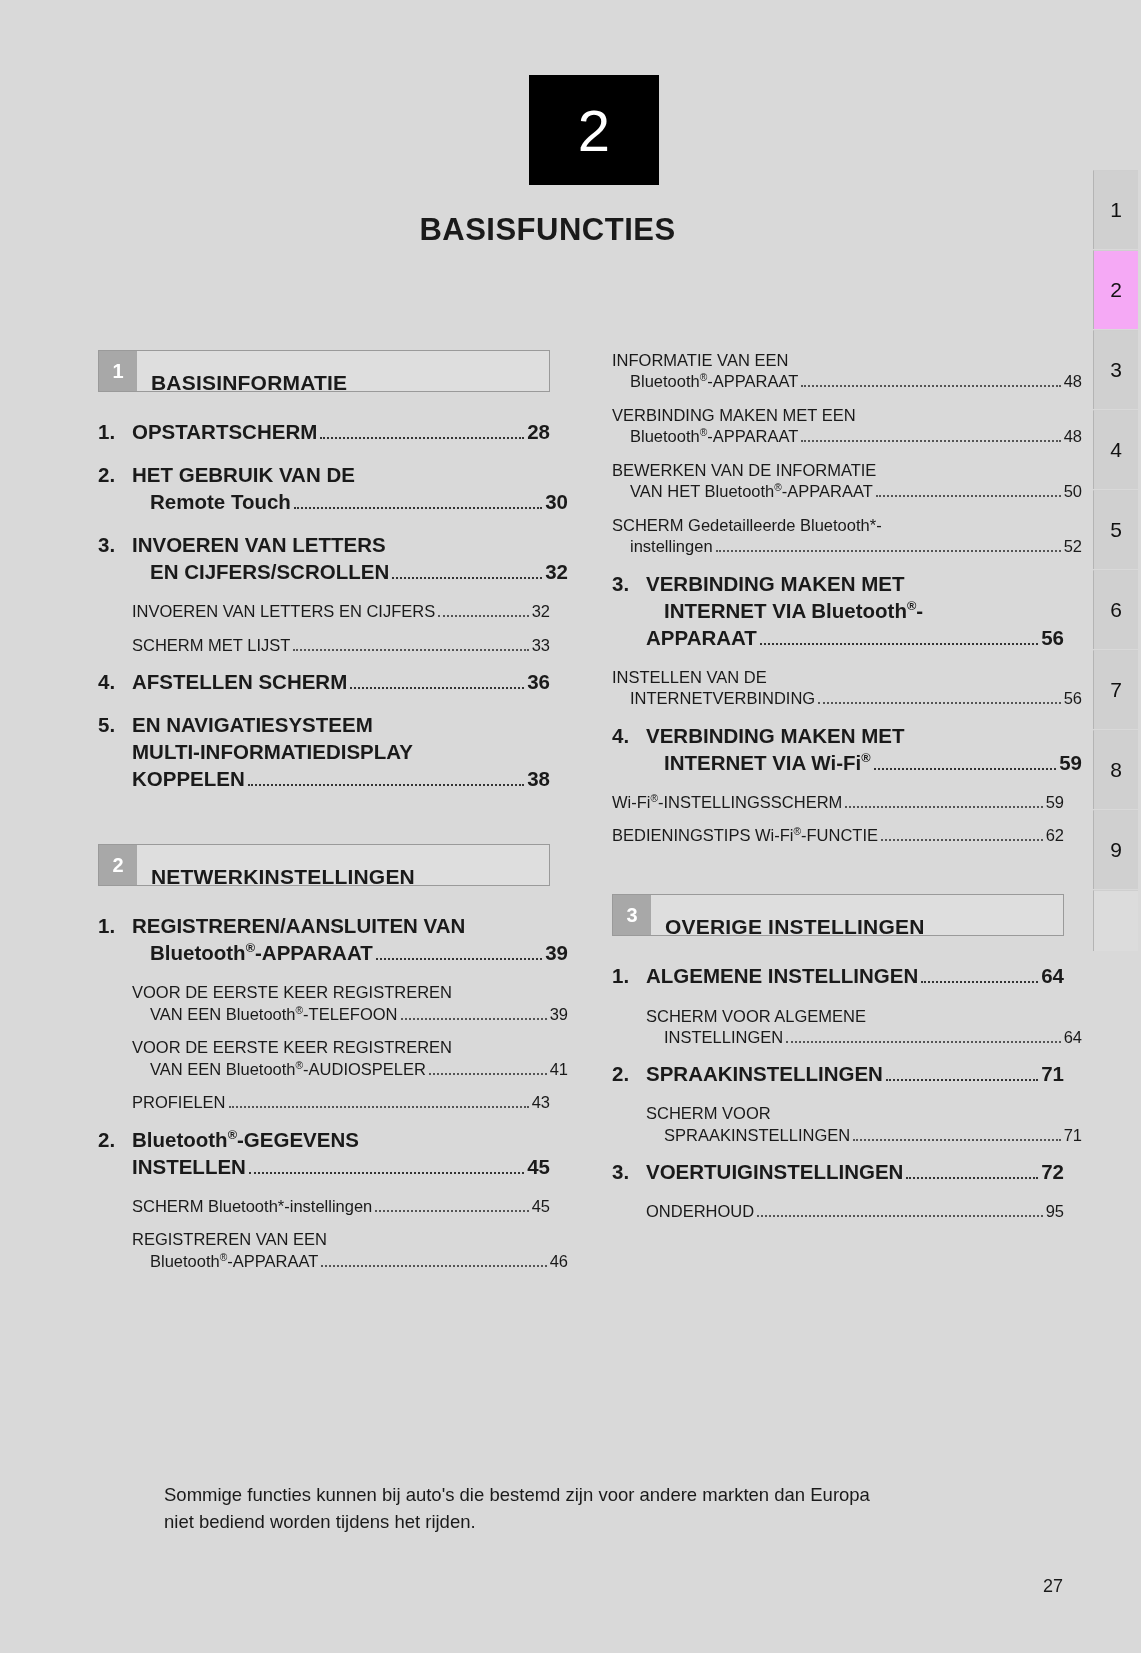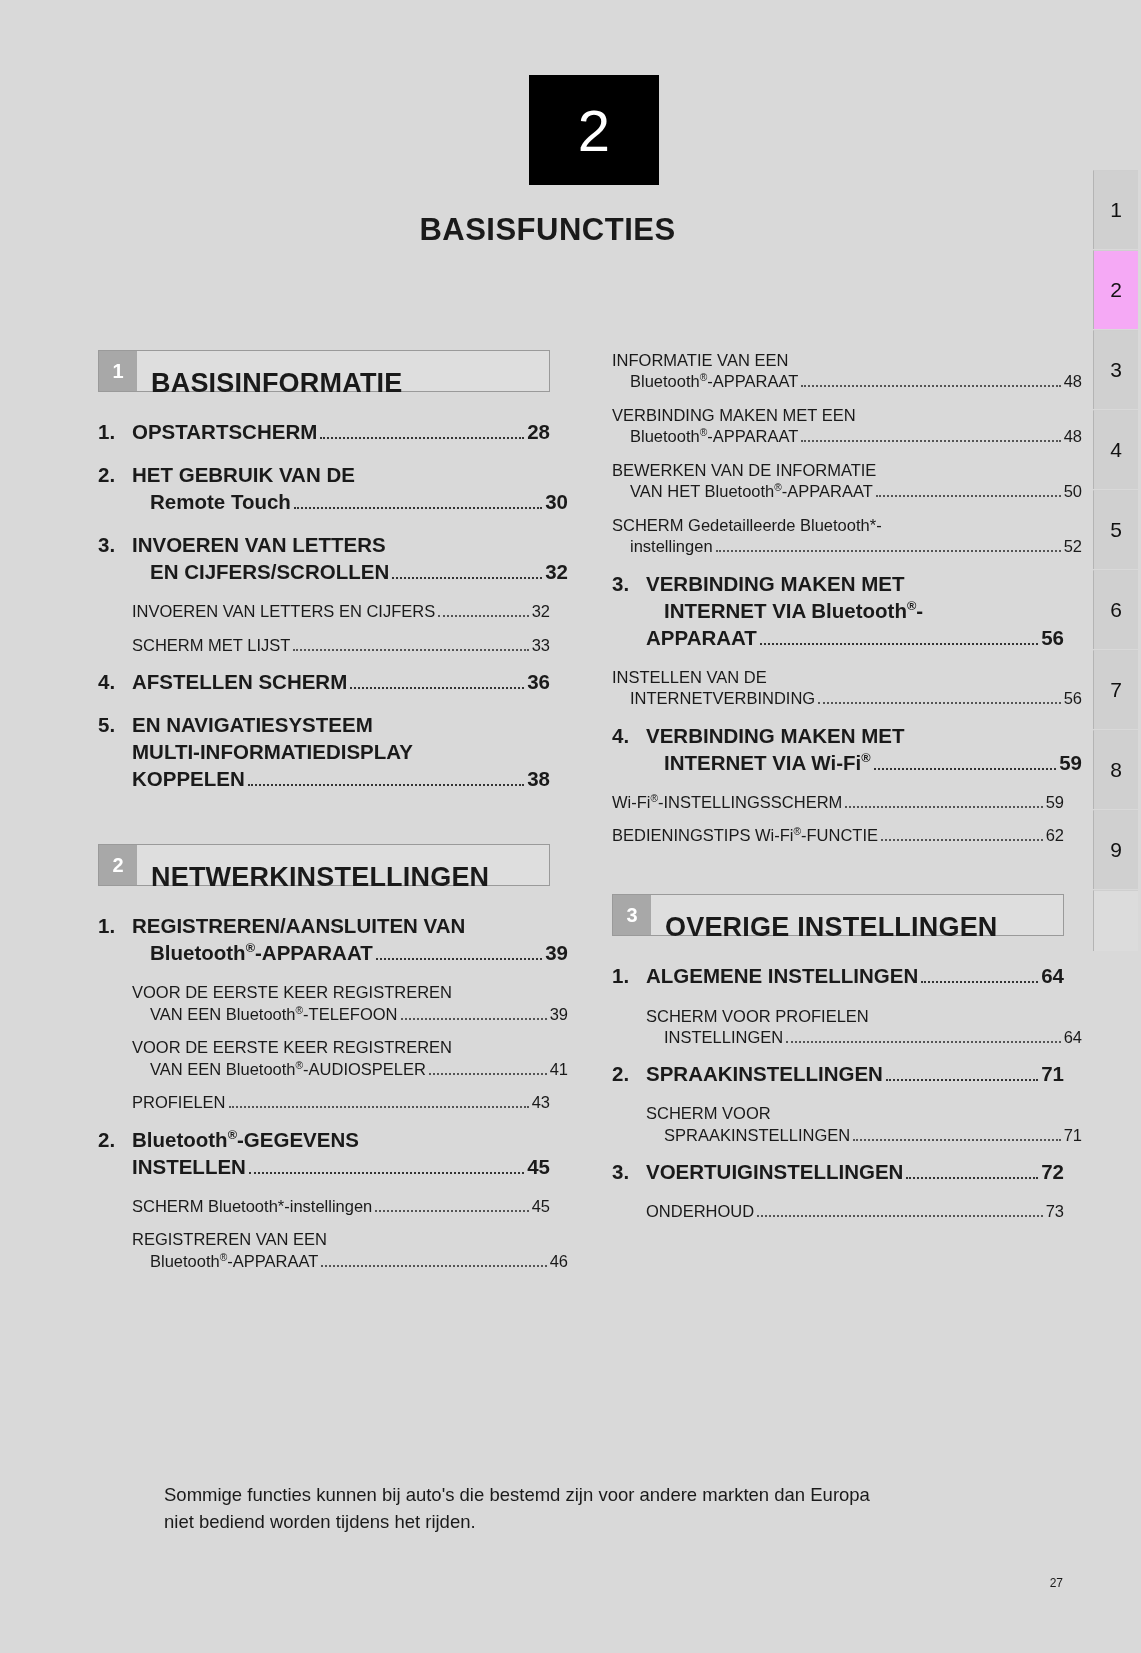--- a/index.html
+++ b/index.html
@@ -101,21 +101,21 @@
     font-weight: bold;
     display: flex;
     align-items: center;
     justify-content: center;
   }
   .sec-label {
     flex: 1;
     display: flex;
     align-items: center;
     padding-left: 14px;
-    font-size: 27px;
+    font-size: 21px;
     font-weight: bold;
     letter-spacing: 0.2px;
     margin-top: 24px;
   }
 
   
   .entry {
     margin-bottom: 16px;
   }
   .entry.l1 {
@@ -185,21 +185,21 @@
     top: 1482px;
     width: 860px;
     font-size: 18.5px;
     line-height: 1.45;
     margin-left: 31px;
   }
   .page-num {
     position: absolute;
     right: 78px;
     top: 1576px;
-    font-size: 12px;
+    font-size: 18px;
   }
 </style>
 </head>
 <body>
 
 <div class="page">
 
   <div class="chapter-block">
     <span>2</span>
   </div>
@@ -496,21 +496,21 @@
       <div class="body">
         <div class="row">
           <span class="txt">ALGEMENE INSTELLINGEN</span>
           <span class="lead"></span>
           <span class="pg">64</span>
         </div>
       </div>
     </div>
 
     <div class="entry l2">
-      <div class="cont">SCHERM VOOR PROFIELEN</div>
+      <div class="cont">SCHERM VOOR ALGEMENE</div>
       <div class="row indent">
         <span class="txt">INSTELLINGEN</span>
         <span class="lead"></span>
         <span class="pg">64</span>
       </div>
     </div>
 
     <div class="entry l1">
       <div class="num">2.</div>
       <div class="body">
@@ -539,21 +539,21 @@
           <span class="lead"></span>
           <span class="pg">72</span>
         </div>
       </div>
     </div>
 
     <div class="entry l2">
       <div class="row">
         <span class="txt">ONDERHOUD</span>
         <span class="lead"></span>
-        <span class="pg">73</span>
+        <span class="pg">95</span>
       </div>
     </div>
 
   </div>
 
   <div class="note">
     <div>Sommige functies kunnen bij auto's die bestemd zijn voor andere markten dan Europa</div>
     <div>niet bediend worden tijdens het rijden.</div>
   </div>
 

